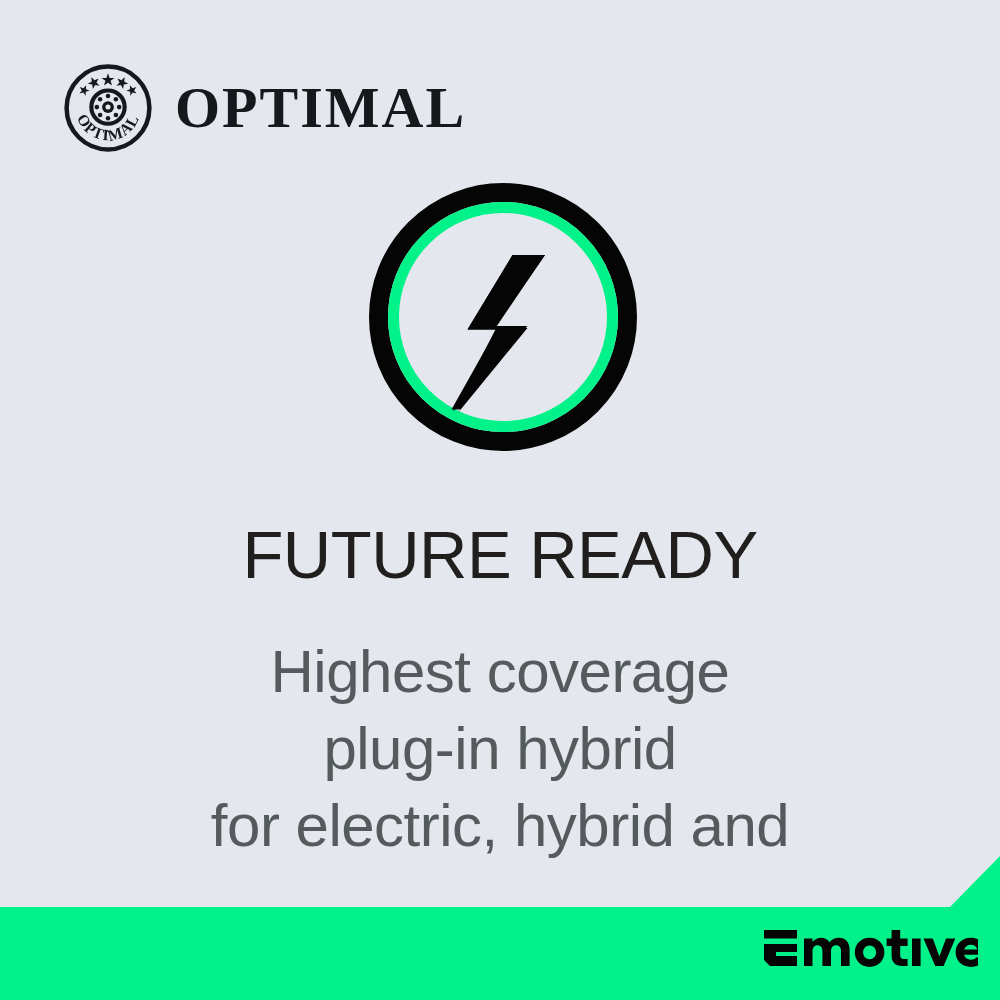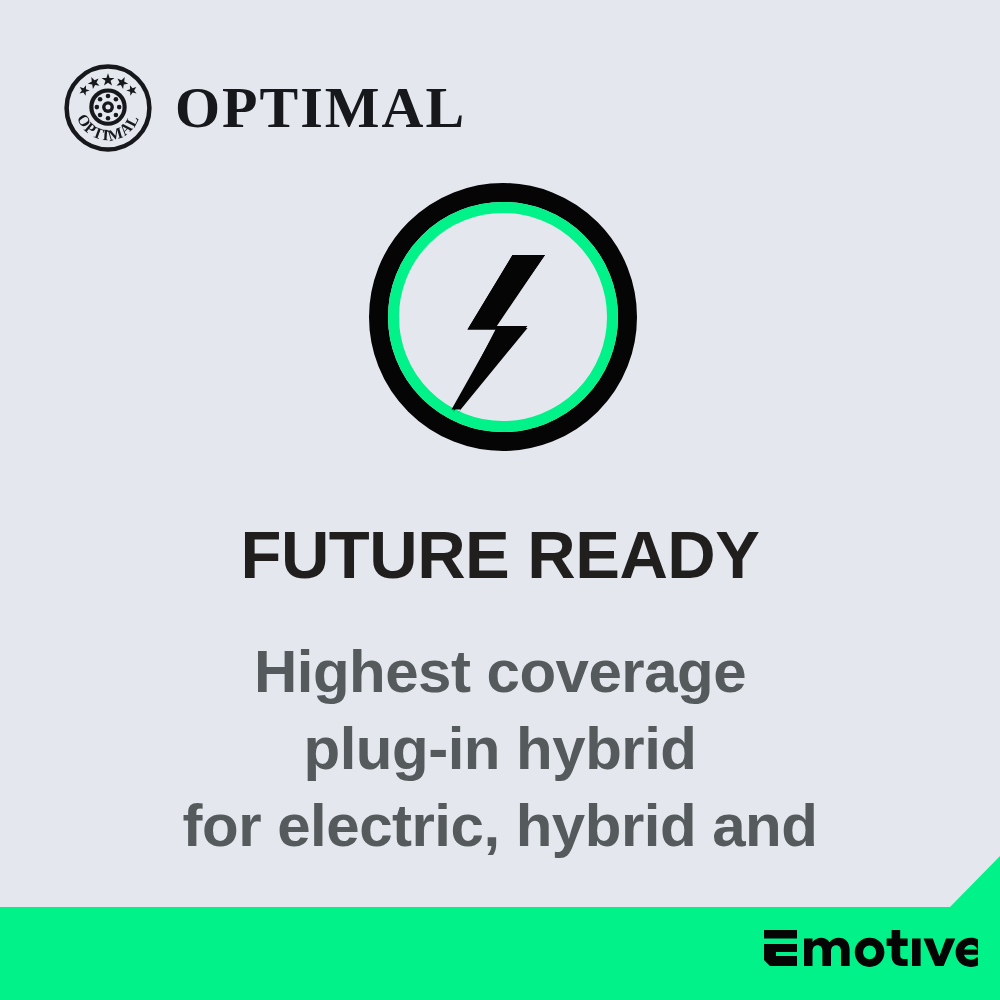--- a/index.html
+++ b/index.html
@@ -59,39 +59,39 @@
   .hero-icon svg { display: block; }
 
   
   .headline {
     position: absolute;
     left: 0;
     right: 0;
     top: 520px;
     text-align: center;
     font-size: 67px;
-    font-weight: 700;
+    font-weight: 400;
     letter-spacing: -0.5px;
     color: #211f1e;
     line-height: 1.05;
     white-space: nowrap;
   }
   .subhead {
     position: absolute;
     left: 0;
     right: 0;
     top: 634px;
     text-align: center;
     font-size: 60px;
     font-weight: 400;
     color: #555b5c;
     line-height: 1.28;
     letter-spacing: -0.5px;
   }
-  .subhead .line { display: block; white-space: nowrap; font-weight: bold; }
+  .subhead .line { display: block; white-space: nowrap; }
 
   
   .footer-bar {
     position: absolute;
     left: 0;
     top: 0;
     width: 1000px;
     height: 1000px;
     pointer-events: none;
   }

